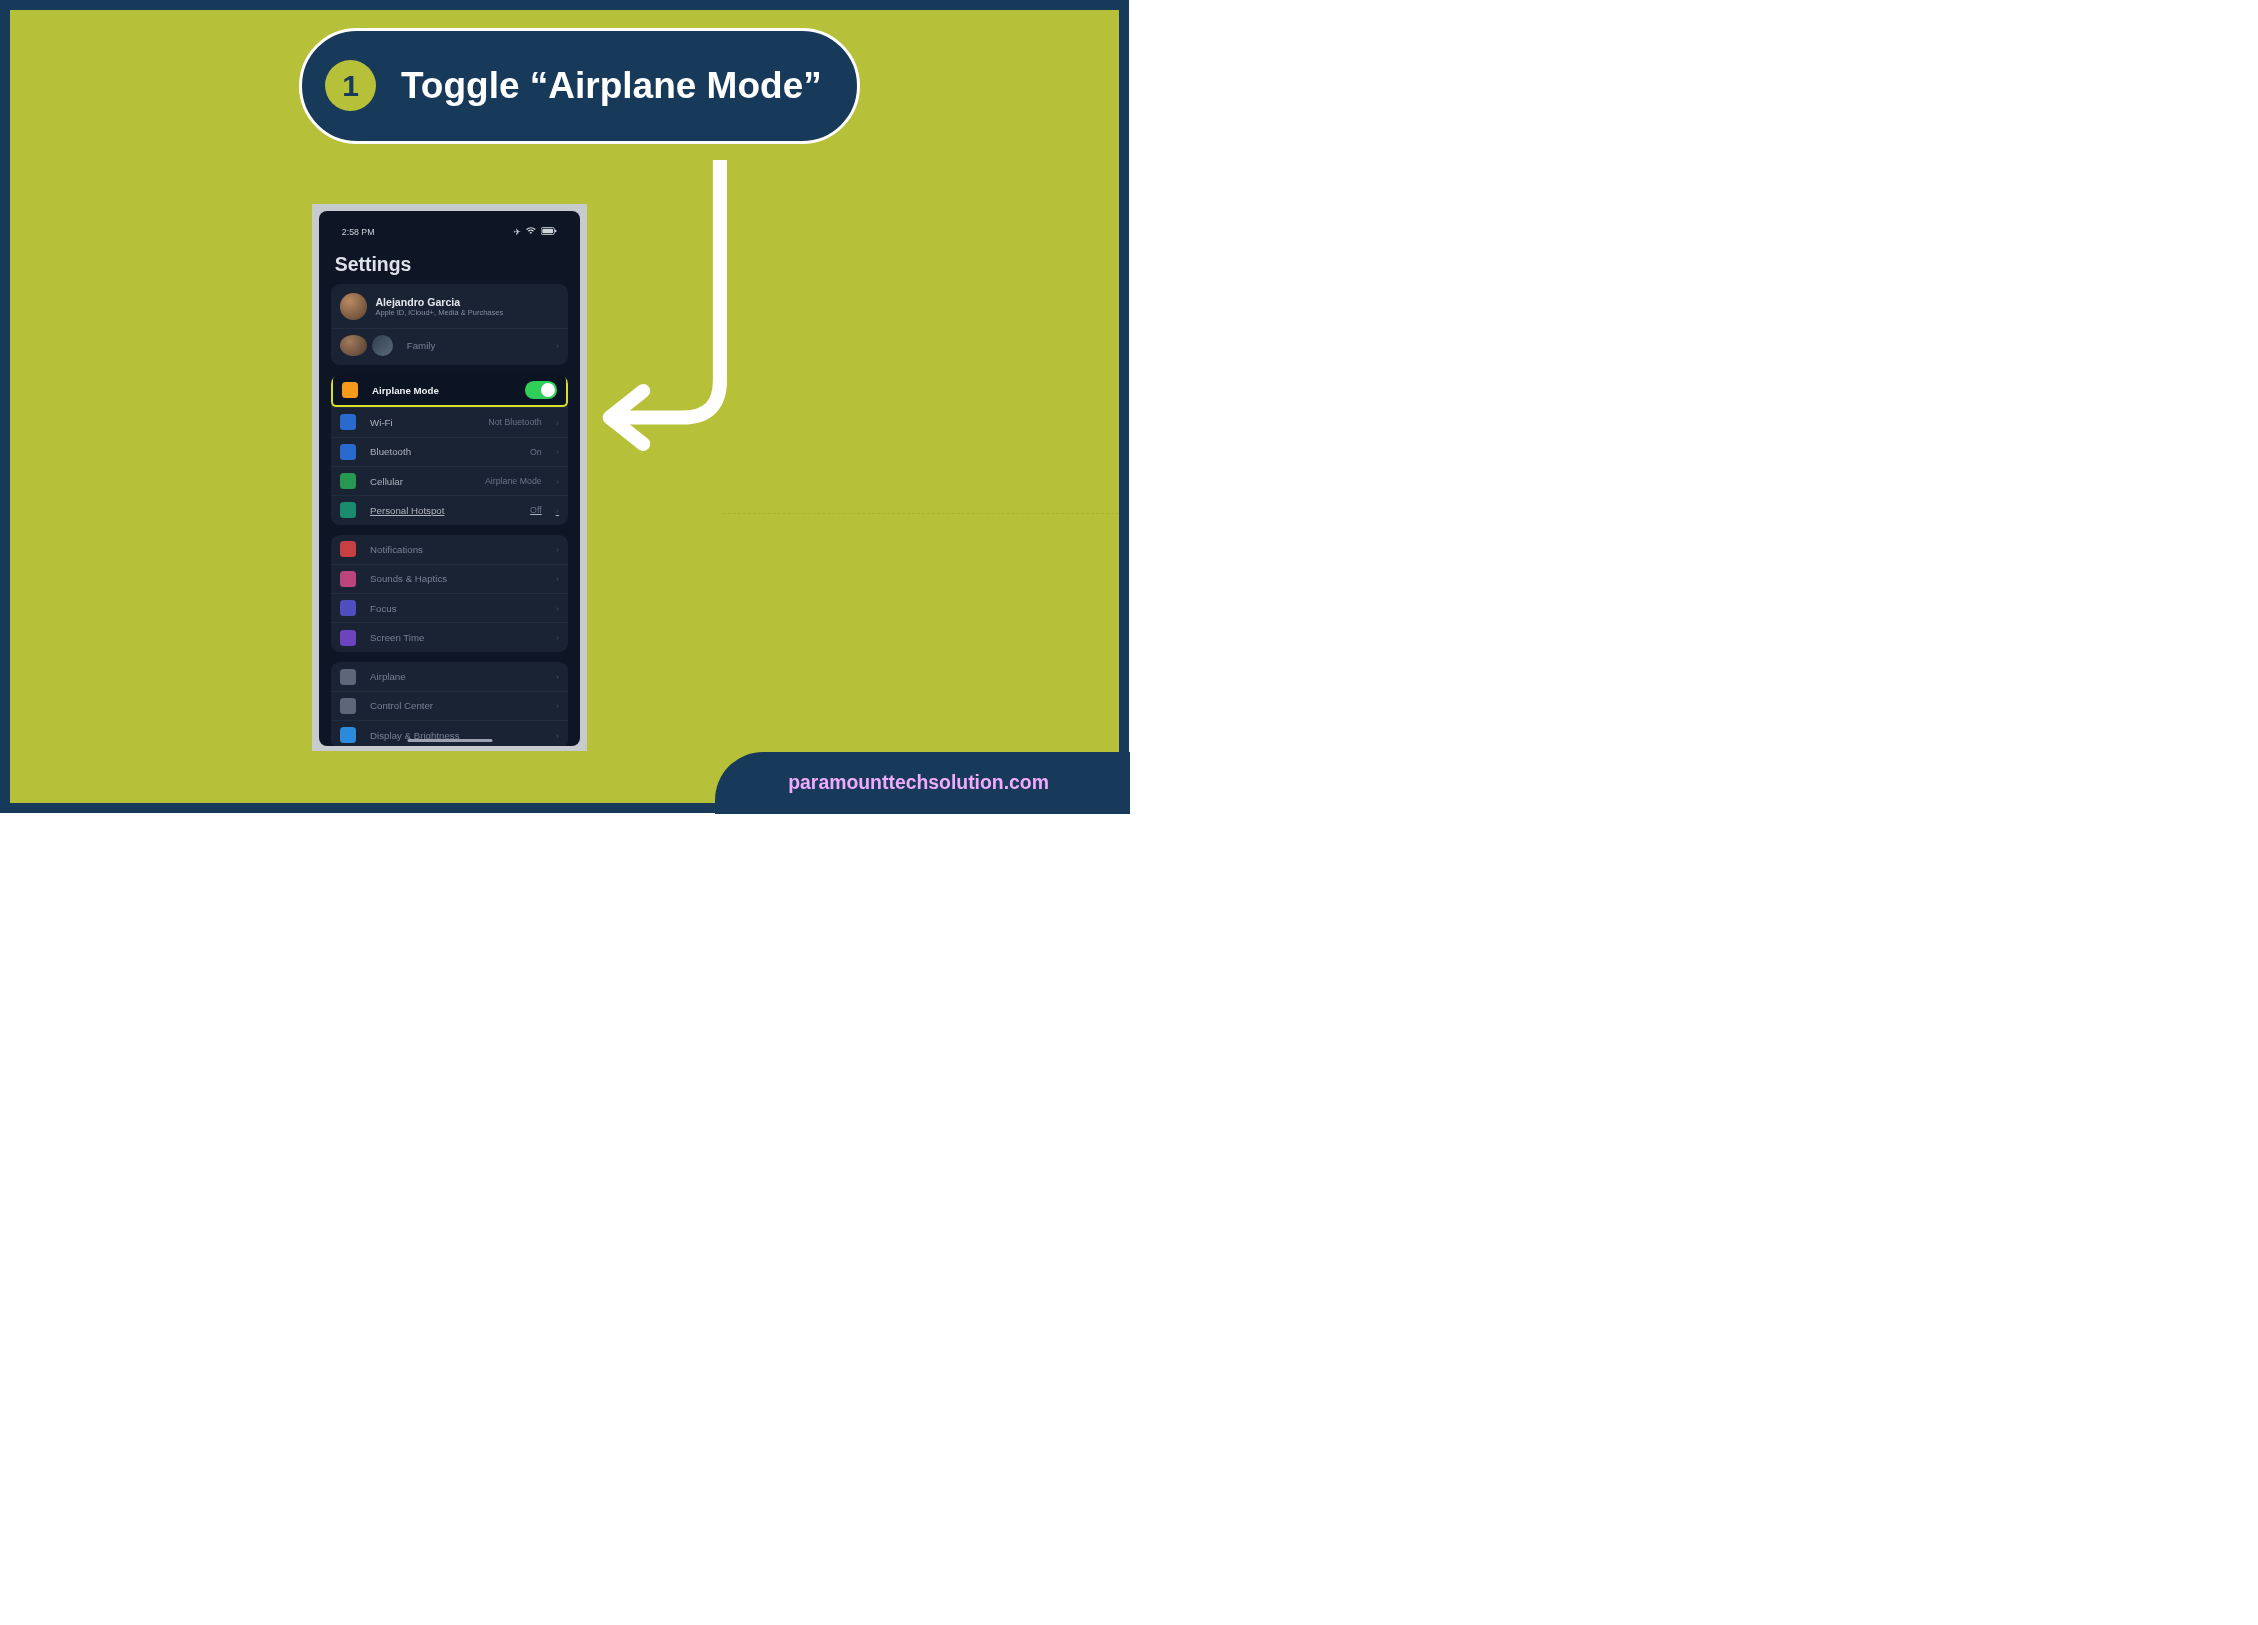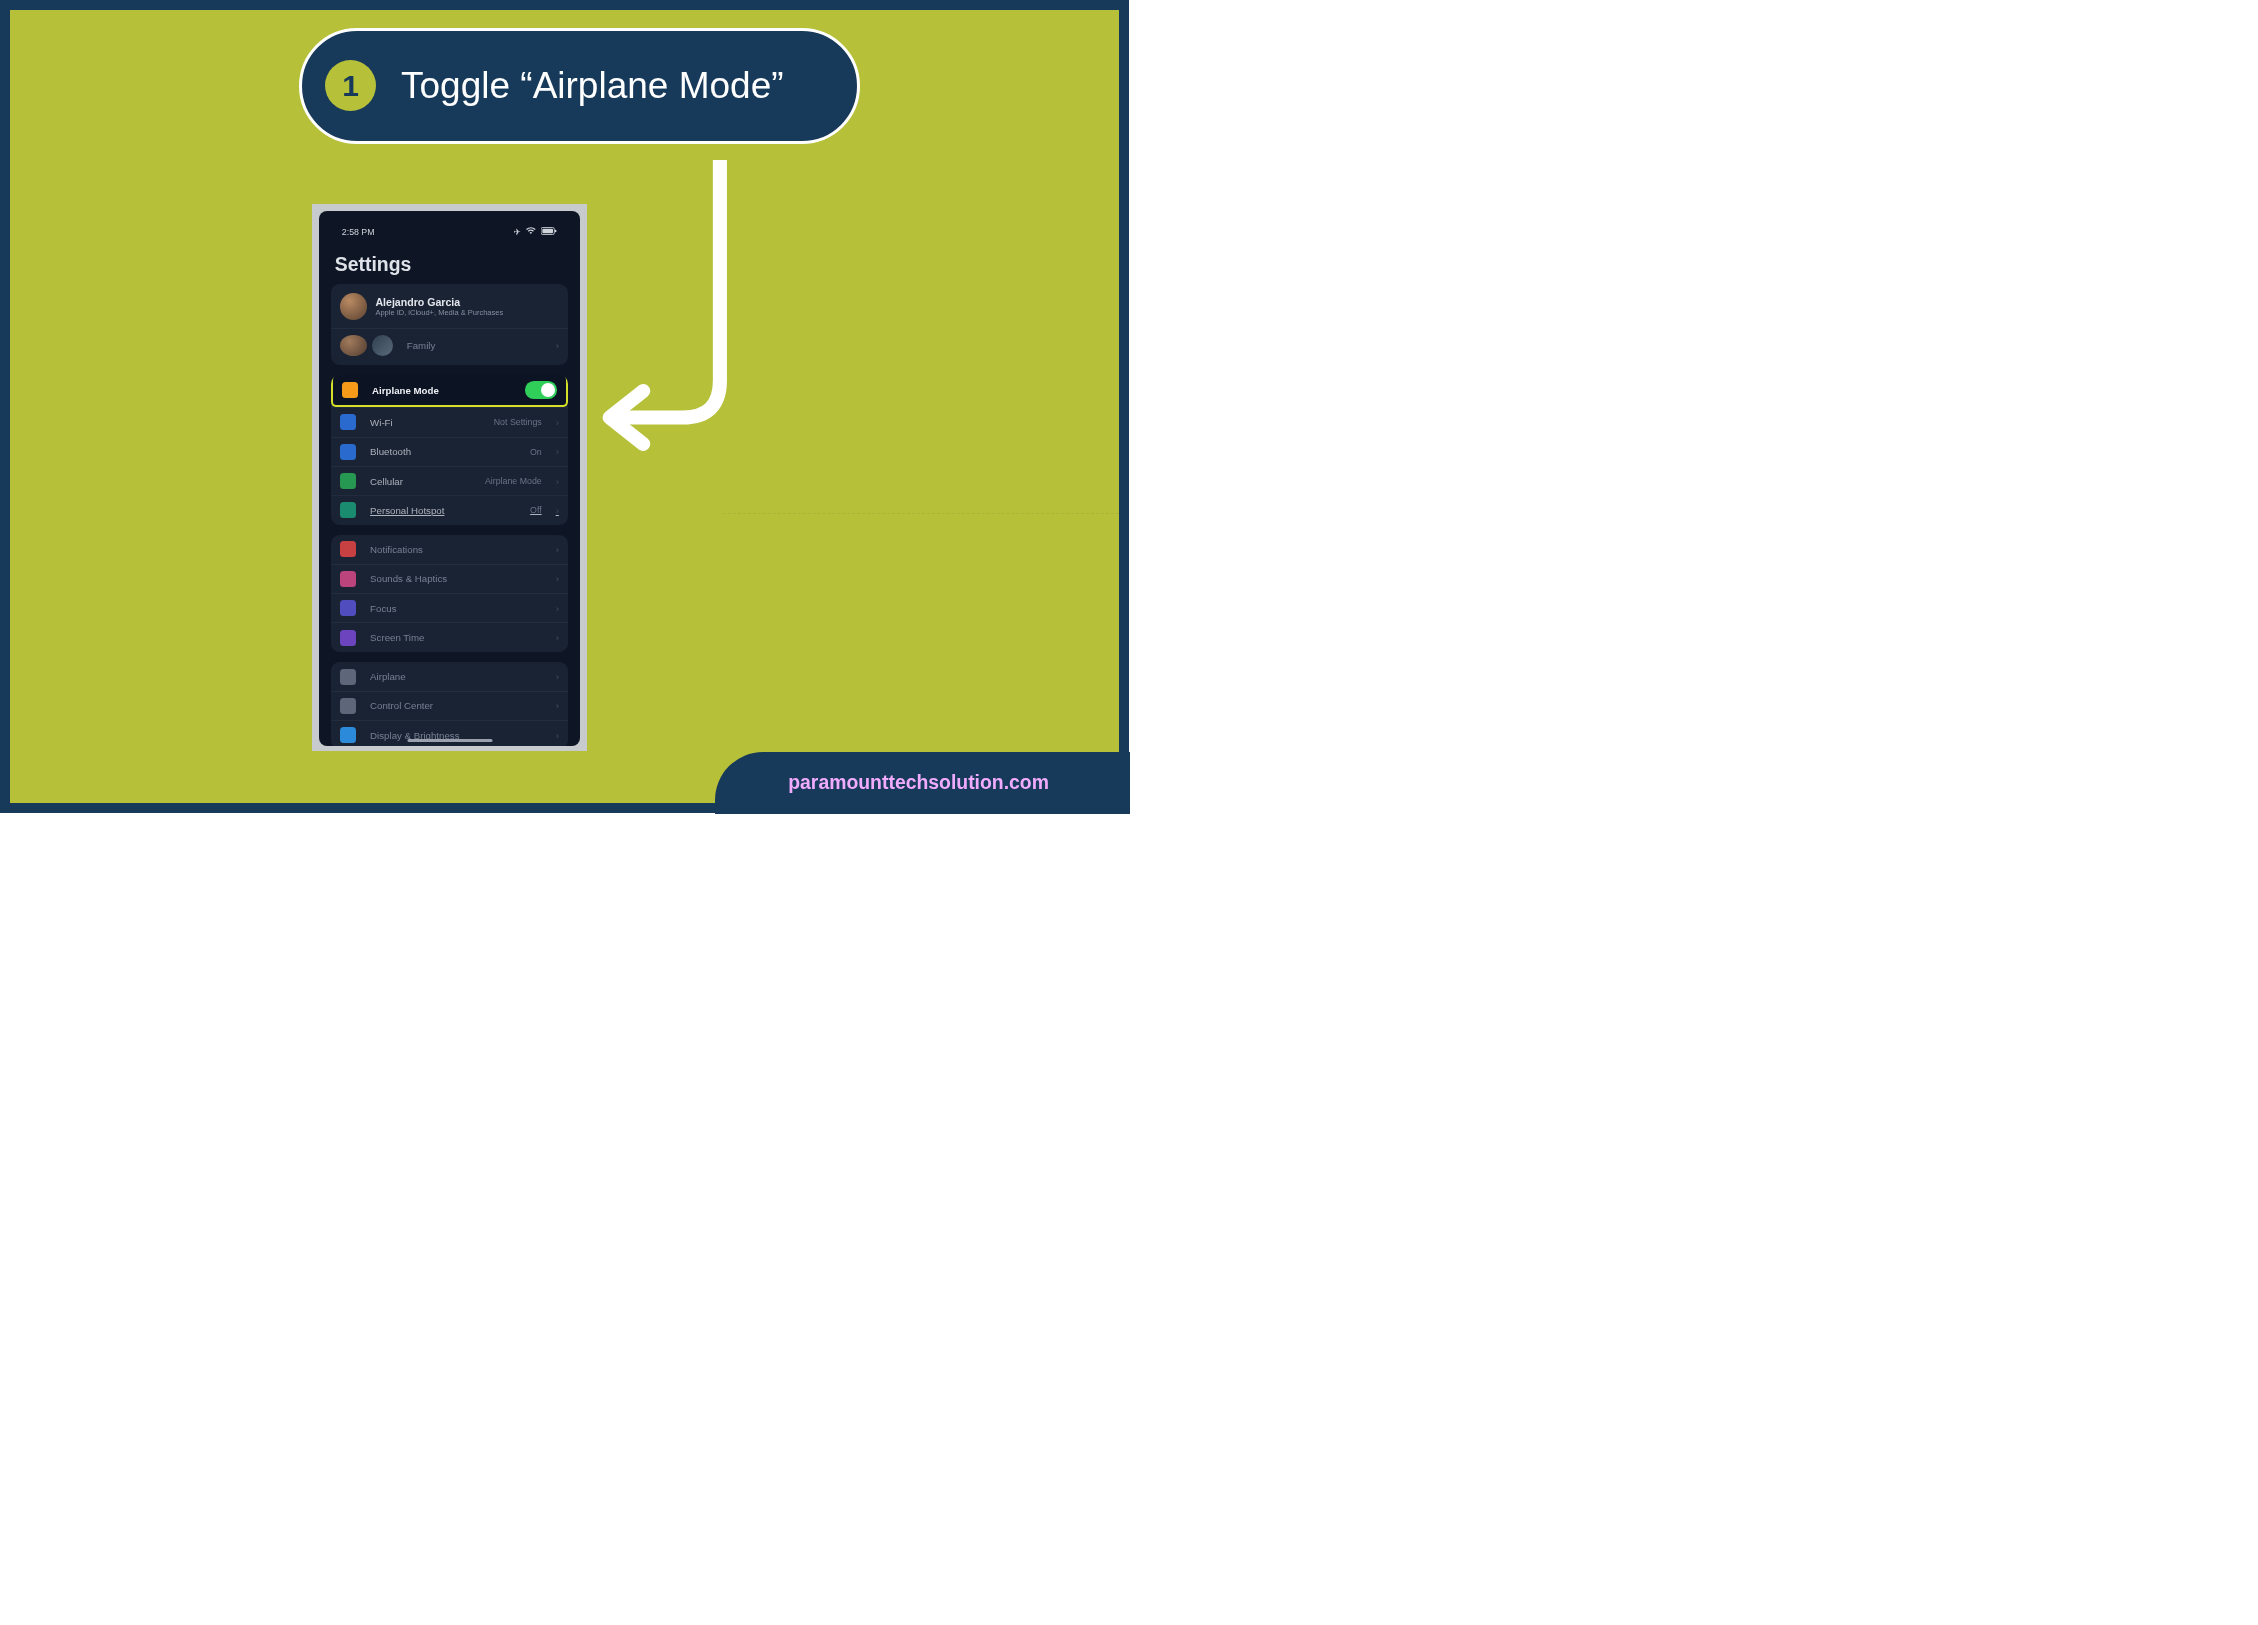--- a/index.html
+++ b/index.html
@@ -27,21 +27,21 @@
     display: flex; align-items: center;
     padding-left: 23px;
     gap: 25px;
   }
   .step-num {
     width: 51px; height: 51px; border-radius: 50%;
     background: #b6c038; color: #183a5a;
     display: flex; align-items: center; justify-content: center;
     font-weight: 800; font-size: 30px;
   }
-  .step-text { color: #fff; font-weight: 400; font-size: 37px; white-space: nowrap; }
+  .step-text { color: #fff; font-weight: 700; font-size: 37px; white-space: nowrap; }
 
   
   .arrow {
     position: absolute; left: 582px; top: 150px;
     width: 150px; height: 291px; pointer-events: none;
   }
 
   
   .phone-frame {
     position: absolute; left: 302px; top: 194px;
@@ -184,21 +184,21 @@
 
       <div class="group" id="g1">
           <div class="row highlight-row">
             <span class="icon ic-orange"></span>
             <span class="label">Airplane Mode</span>
             <span class="toggle"></span>
           </div>
           <div class="row" style="filter: blur(0.4px) opacity(0.8);">
             <span class="icon ic-blue"></span>
             <span class="label">Wi-Fi</span>
-            <span class="value">Not Settings</span>
+            <span class="value">Not Bluetooth</span>
             <span class="chev">›</span>
           </div>
           <div class="row" style="filter: blur(0.4px) opacity(0.8);">
             <span class="icon ic-blue2"></span>
             <span class="label">Bluetooth</span>
             <span class="value">On</span>
             <span class="chev">›</span>
           </div>
           <div class="row" style="filter: blur(0.4px) opacity(0.8);">
             <span class="icon ic-green"></span>

